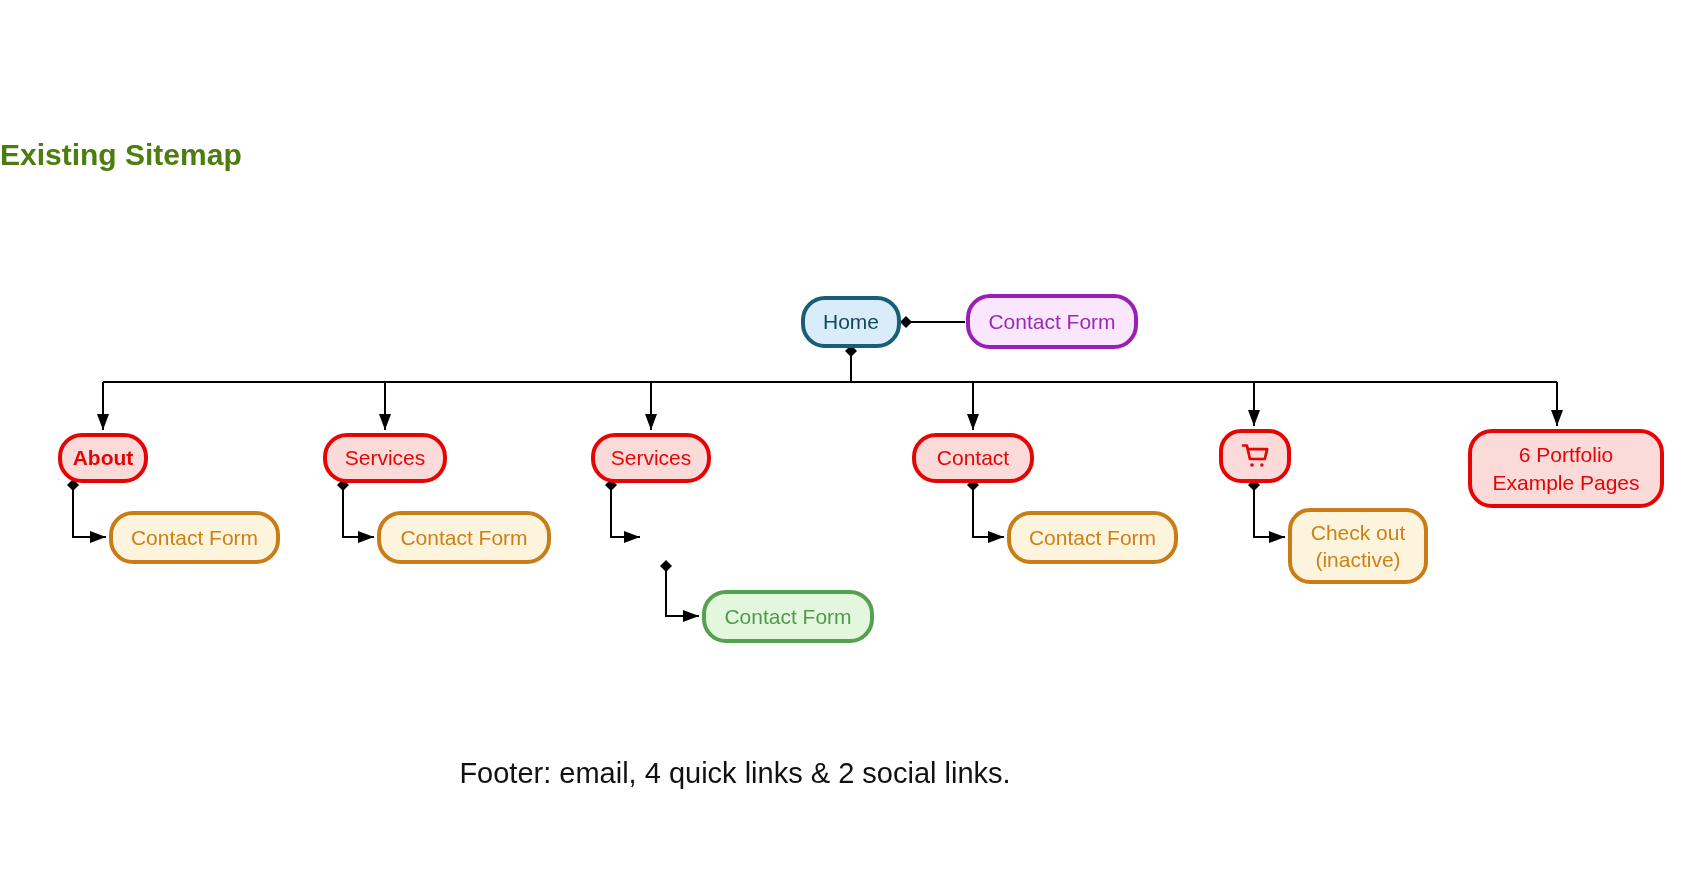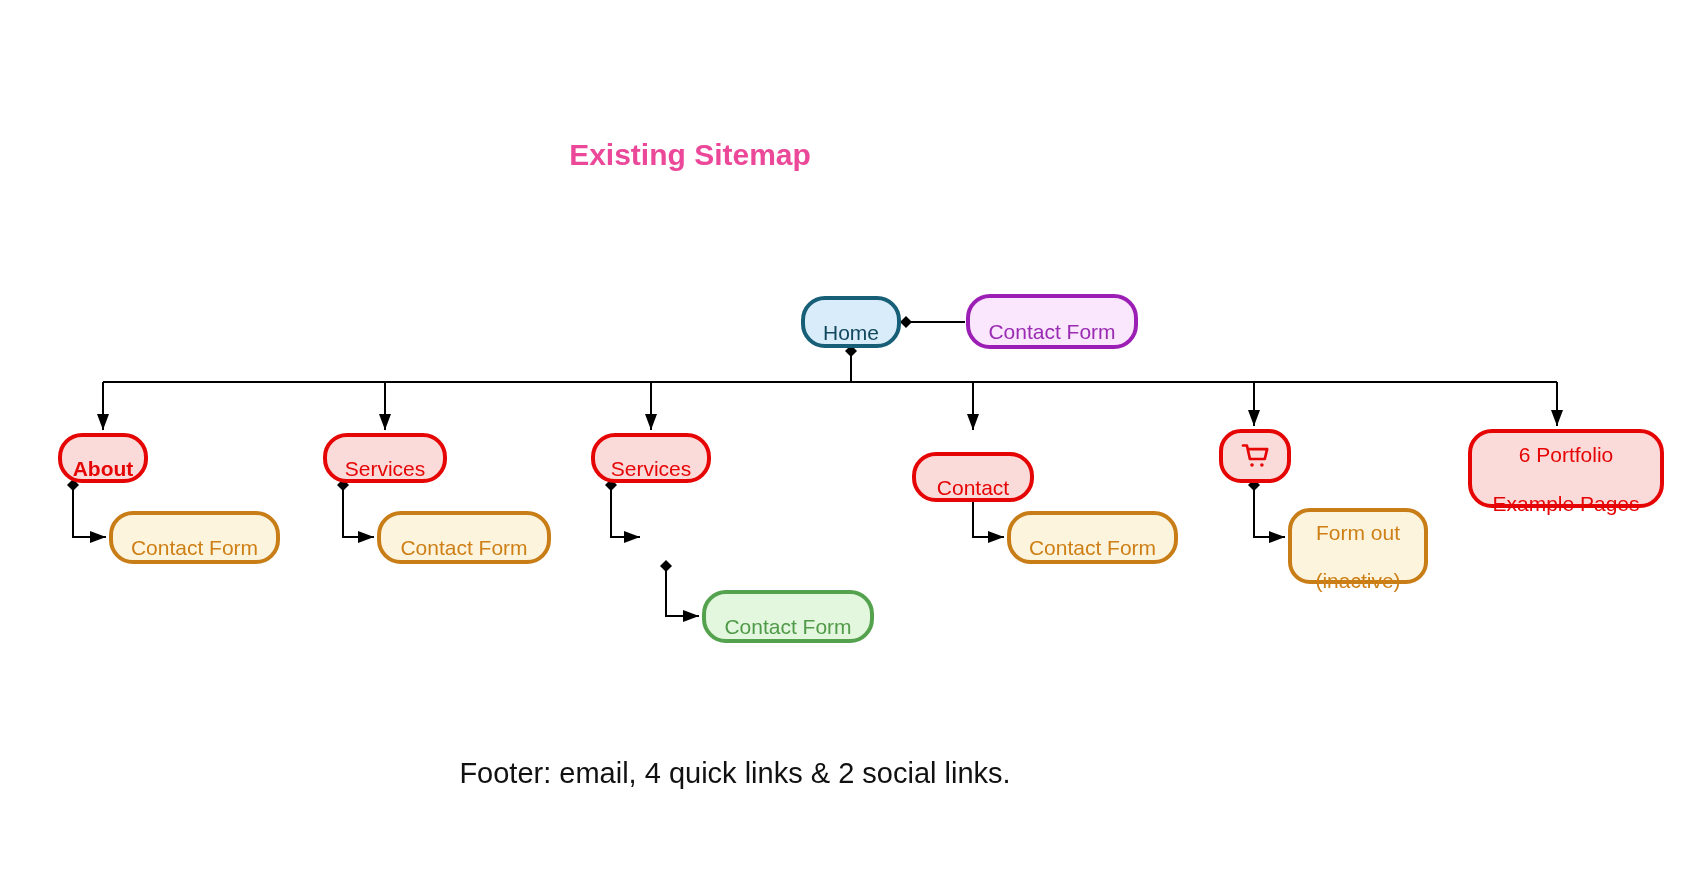--- a/index.html
+++ b/index.html
@@ -5,50 +5,50 @@
   html,body{margin:0;padding:0;background:#ffffff;}
   #canvas{
     position:relative;
     width:1702px;height:886px;
     background:#ffffff;
     font-family:"Liberation Sans","DejaVu Sans",sans-serif;
     overflow:hidden;
   }
   #title{
     position:absolute;left:0;top:138px;width:1380px;
-    text-align:center;font-size:30px;font-weight:700;color:#ec4899;
+    font-size:30px;font-weight:700;color:#4d7c0f;
   }
   #footer{
     position:absolute;left:0;top:757px;width:1470px;
     text-align:center;font-size:29px;font-weight:400;color:#111111;
   }
   #edges{position:absolute;left:0;top:0;}
   .node{
     position:absolute;
     box-sizing:border-box;
     display:flex;align-items:center;justify-content:center;
     text-align:center;
     font-size:21px;line-height:1.3;
     border-radius:24px;
     background:#fff;
   }
-  .node .lbl{display:block;margin-top:21px;}
+  .node .lbl{display:block;}
   .red{    background:#fbdada; border:4px solid #e60505; color:#e60505;}
   .blue{   background:#d8ecfa; border:4px solid #175e77; color:#11485d;}
   .purple{ background:#fbe7fd; border:4px solid #9c1fb5; color:#9a2bb3;}
   .orange{ background:#fdf4dd; border:4px solid #c87d17; color:#ce7f16;}
   .green{  background:#e3f7de; border:4px solid #55a24e; color:#509a49;}
 
   
   #n-home{left:801px;top:296px;width:100px;height:52px;}
   #n-home-cf{left:966px;top:294px;width:172px;height:55px;}
   #n-about{left:58px;top:433px;width:90px;height:50px;font-weight:bold;}
   #n-services{left:323px;top:433px;width:124px;height:50px;align-items:center;}
   #n-portfolio{left:591px;top:433px;width:120px;height:50px;}
-  #n-contact{left:912px;top:452px;width:122px;height:50px;}
+  #n-contact{left:912px;top:433px;width:122px;height:50px;}
   #n-cart{left:1219px;top:429px;width:72px;height:54px;border-radius:22px;}
   #n-pexamples{left:1468px;top:429px;width:196px;height:79px;}
   #n-about-cf{left:109px;top:511px;width:171px;height:53px;}
   #n-services-cf{left:377px;top:511px;width:174px;height:53px;}
   #n-ppages{left:643px;top:509px;width:218px;height:55px;}
   #n-contact-cf{left:1007px;top:511px;width:171px;height:53px;}
   #n-checkout{left:1288px;top:508px;width:140px;height:76px;border-radius:22px;}
   #n-portfolio-cf{left:702px;top:590px;width:172px;height:53px;}
   .cart-svg{width:36px;height:36px;display:block;}
 </style>
@@ -129,21 +129,21 @@
     <span class="lbl">Contact Form</span>
   </div>
   <div class="node orange" id="n-services-cf">
     <span class="lbl">Contact Form</span>
   </div>
   <div class="node orange" id="n-contact-cf">
     <span class="lbl">Contact Form</span>
   </div>
   <div class="node orange" id="n-checkout">
     <span>
-      <span class="lbl">Form out</span>
+      <span class="lbl">Check out</span>
       <span class="lbl">(inactive)</span>
     </span>
   </div>
 
   <div class="node green" id="n-portfolio-cf">
     <span class="lbl">Contact Form</span>
   </div>
 
   <div id="footer">Footer: email, 4 quick links &amp; 2 social links.</div>
 </div>

